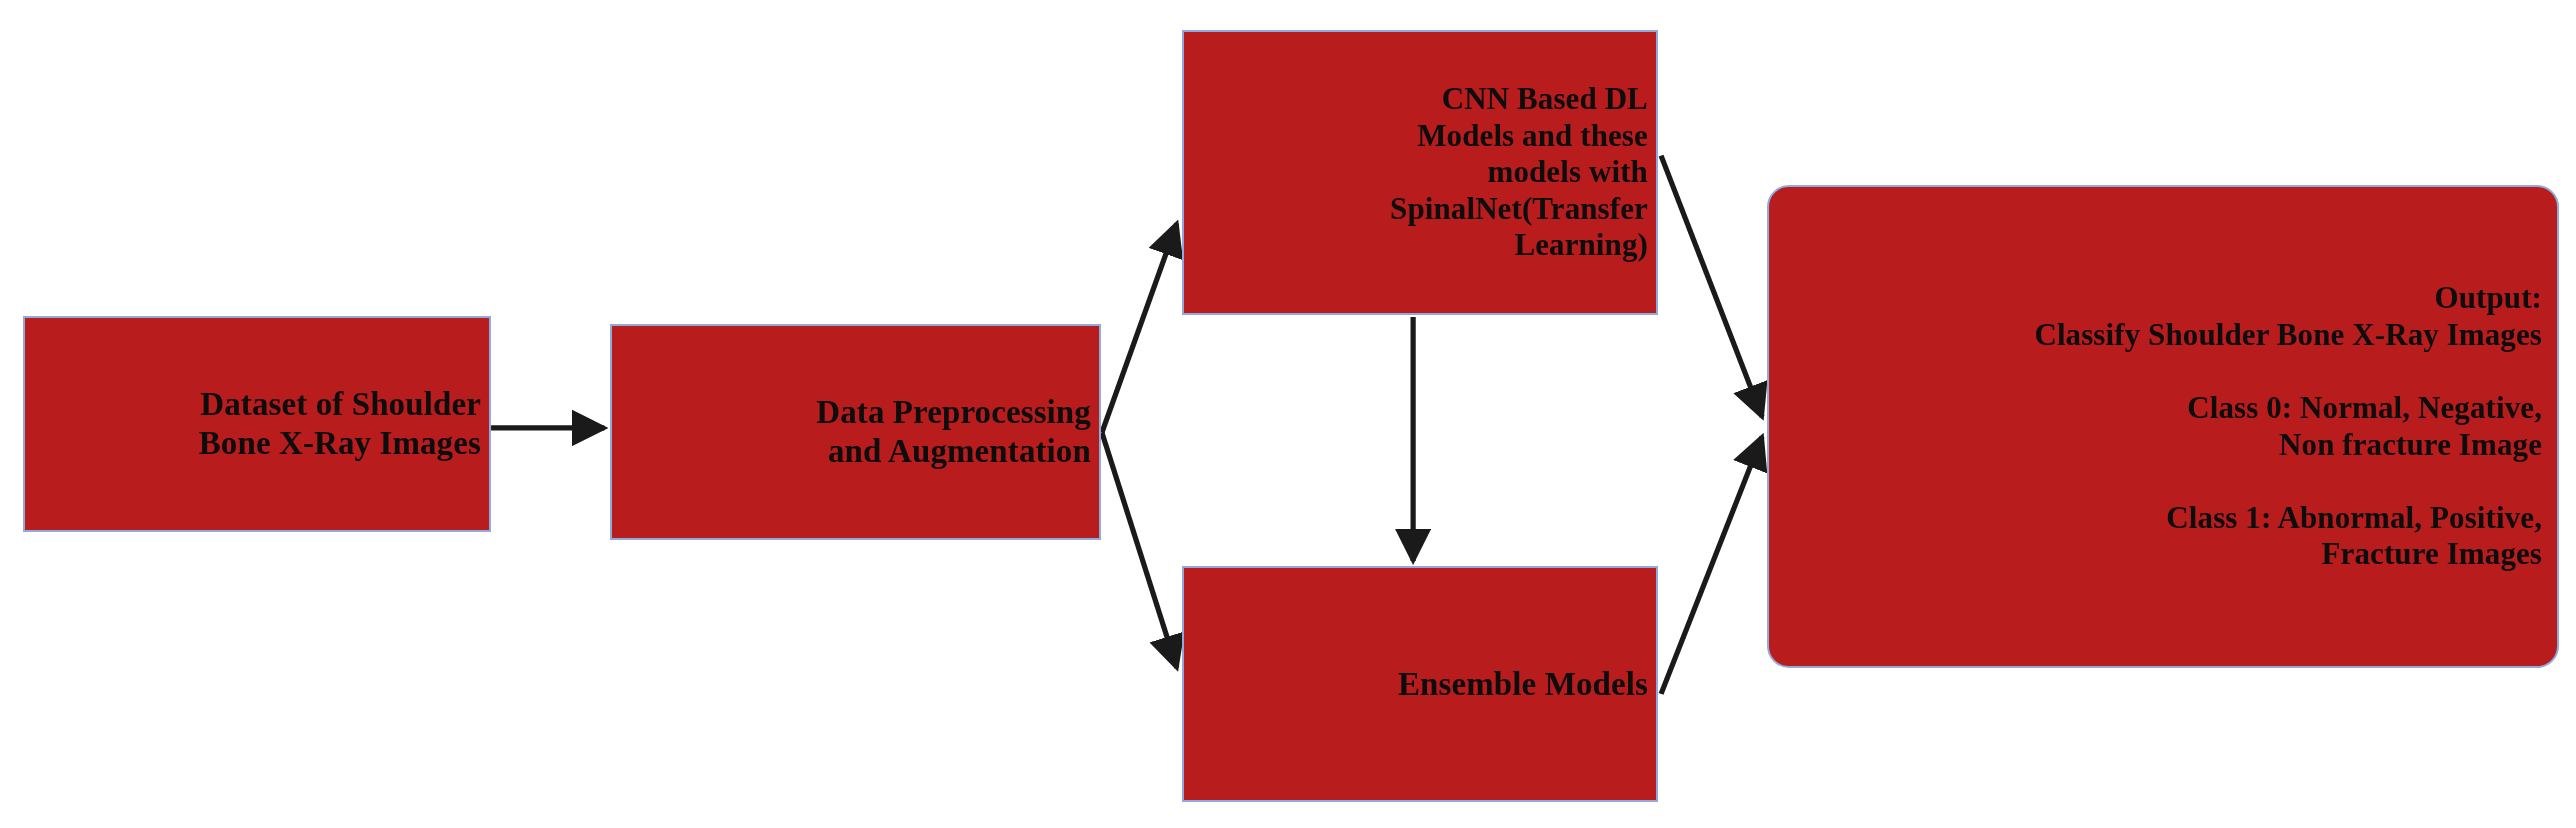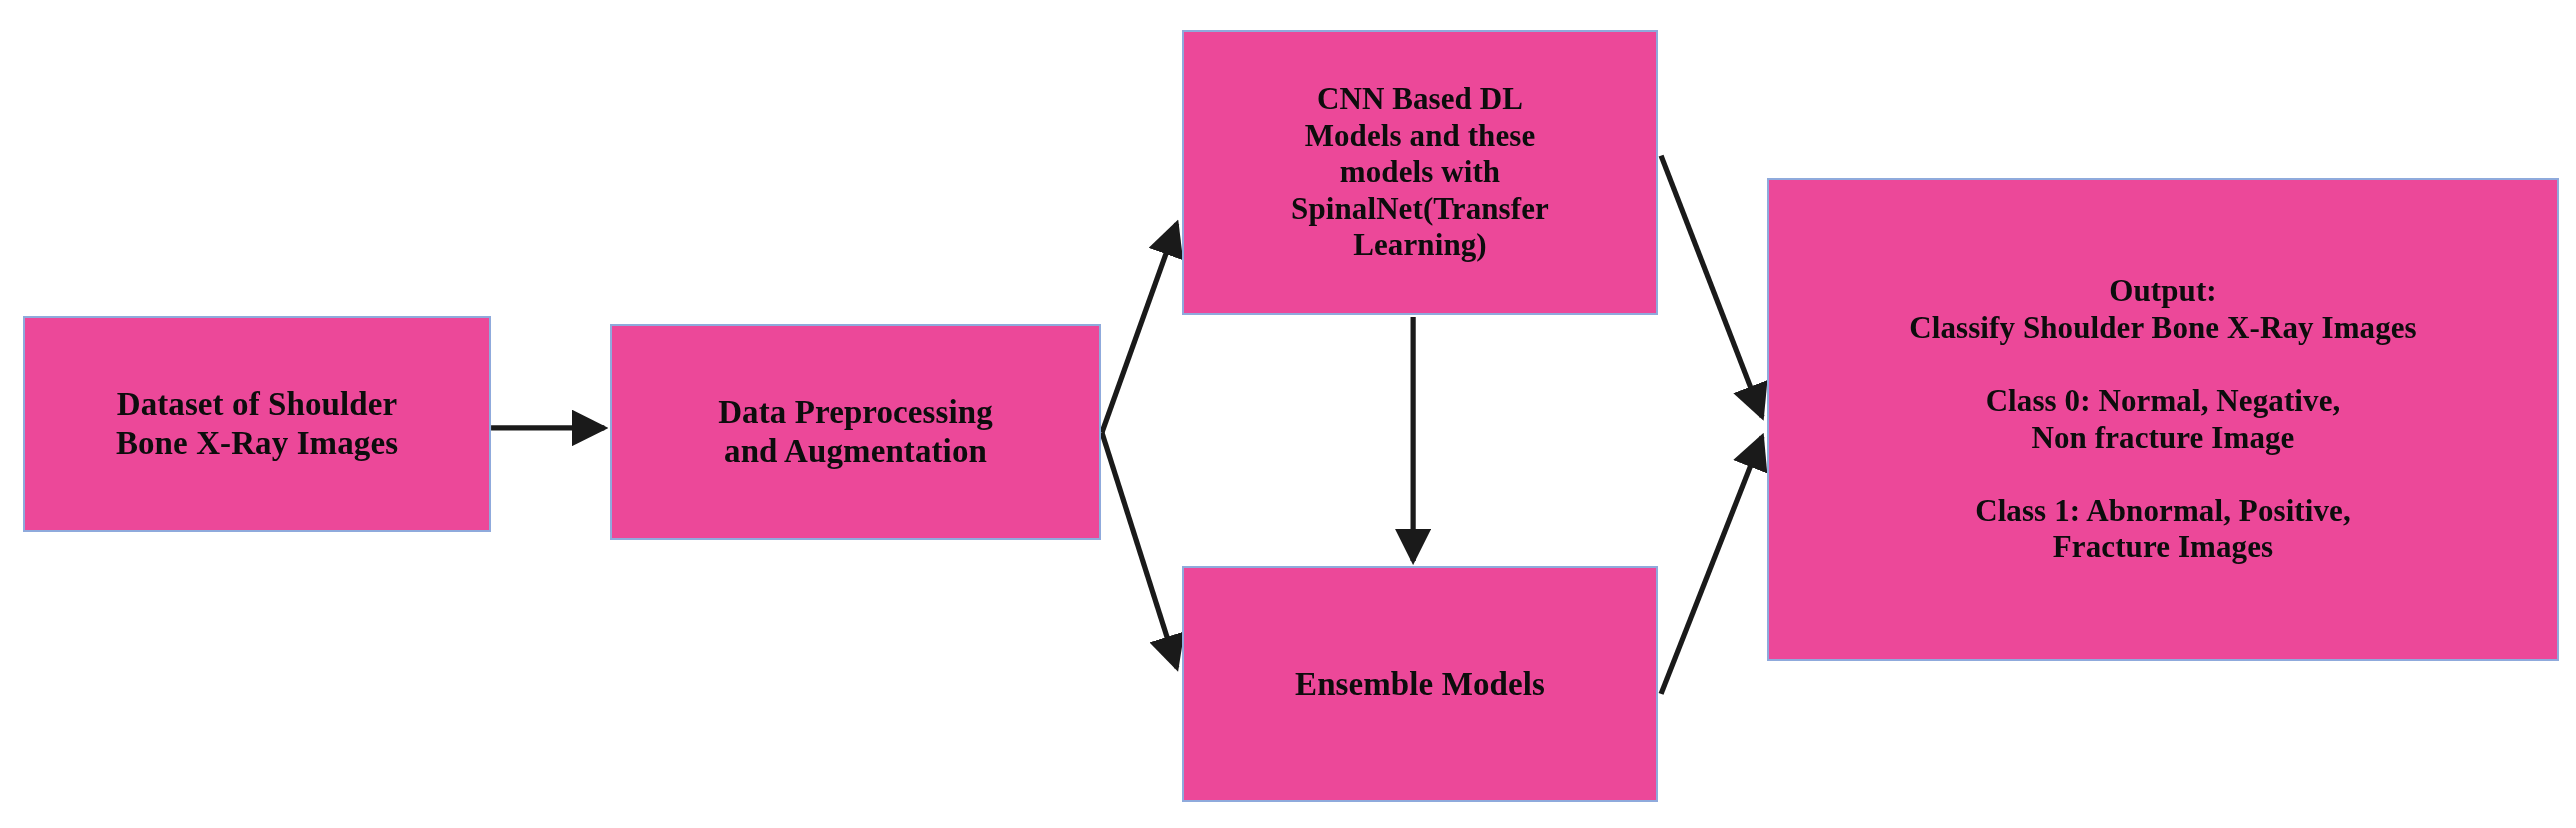--- a/index.html
+++ b/index.html
@@ -19,26 +19,26 @@
     position: absolute;
     top: 0;
     left: 0;
     width: 2576px;
     height: 828px;
     pointer-events: none;
   }
   .node {
     position: absolute;
     box-sizing: border-box;
-    background: #ec4899;
+    background: #b91c1c;
     border: 2.9px solid #8FAADC;
     display: flex;
     align-items: center;
     justify-content: center;
-    text-align: center;
+    text-align: right;
     color: #0d0d0d;
     font-weight: bold;
     line-height: 1.18;
     letter-spacing: 0.1px;
     z-index: 2;
   }
   .node-text {
     width: 100%;
     padding: 0 8.1px;
     box-sizing: border-box;
@@ -58,24 +58,25 @@
     left: 1182px; top: 30px;
     width: 476px; height: 285px;
     font-size: 31px;
   }
   #node-ensemble {
     left: 1182px; top: 566px;
     width: 476px; height: 236px;
     font-size: 33px;
   }
   #node-output {
-    left: 1767px; top: 178px;
+    left: 1767px; top: 185px;
     width: 792px; height: 483px;
     font-size: 31px;
     align-items: center;
+    border-radius: 22px;
   }
   #node-output .node-text { padding: 0 15px; }
 </style>
 </head>
 <body>
 
 <div id="canvas">
 
   <svg id="edges" viewBox="0 0 4435 1426" width="2576" height="828" xmlns="http://www.w3.org/2000/svg">
     <defs>

